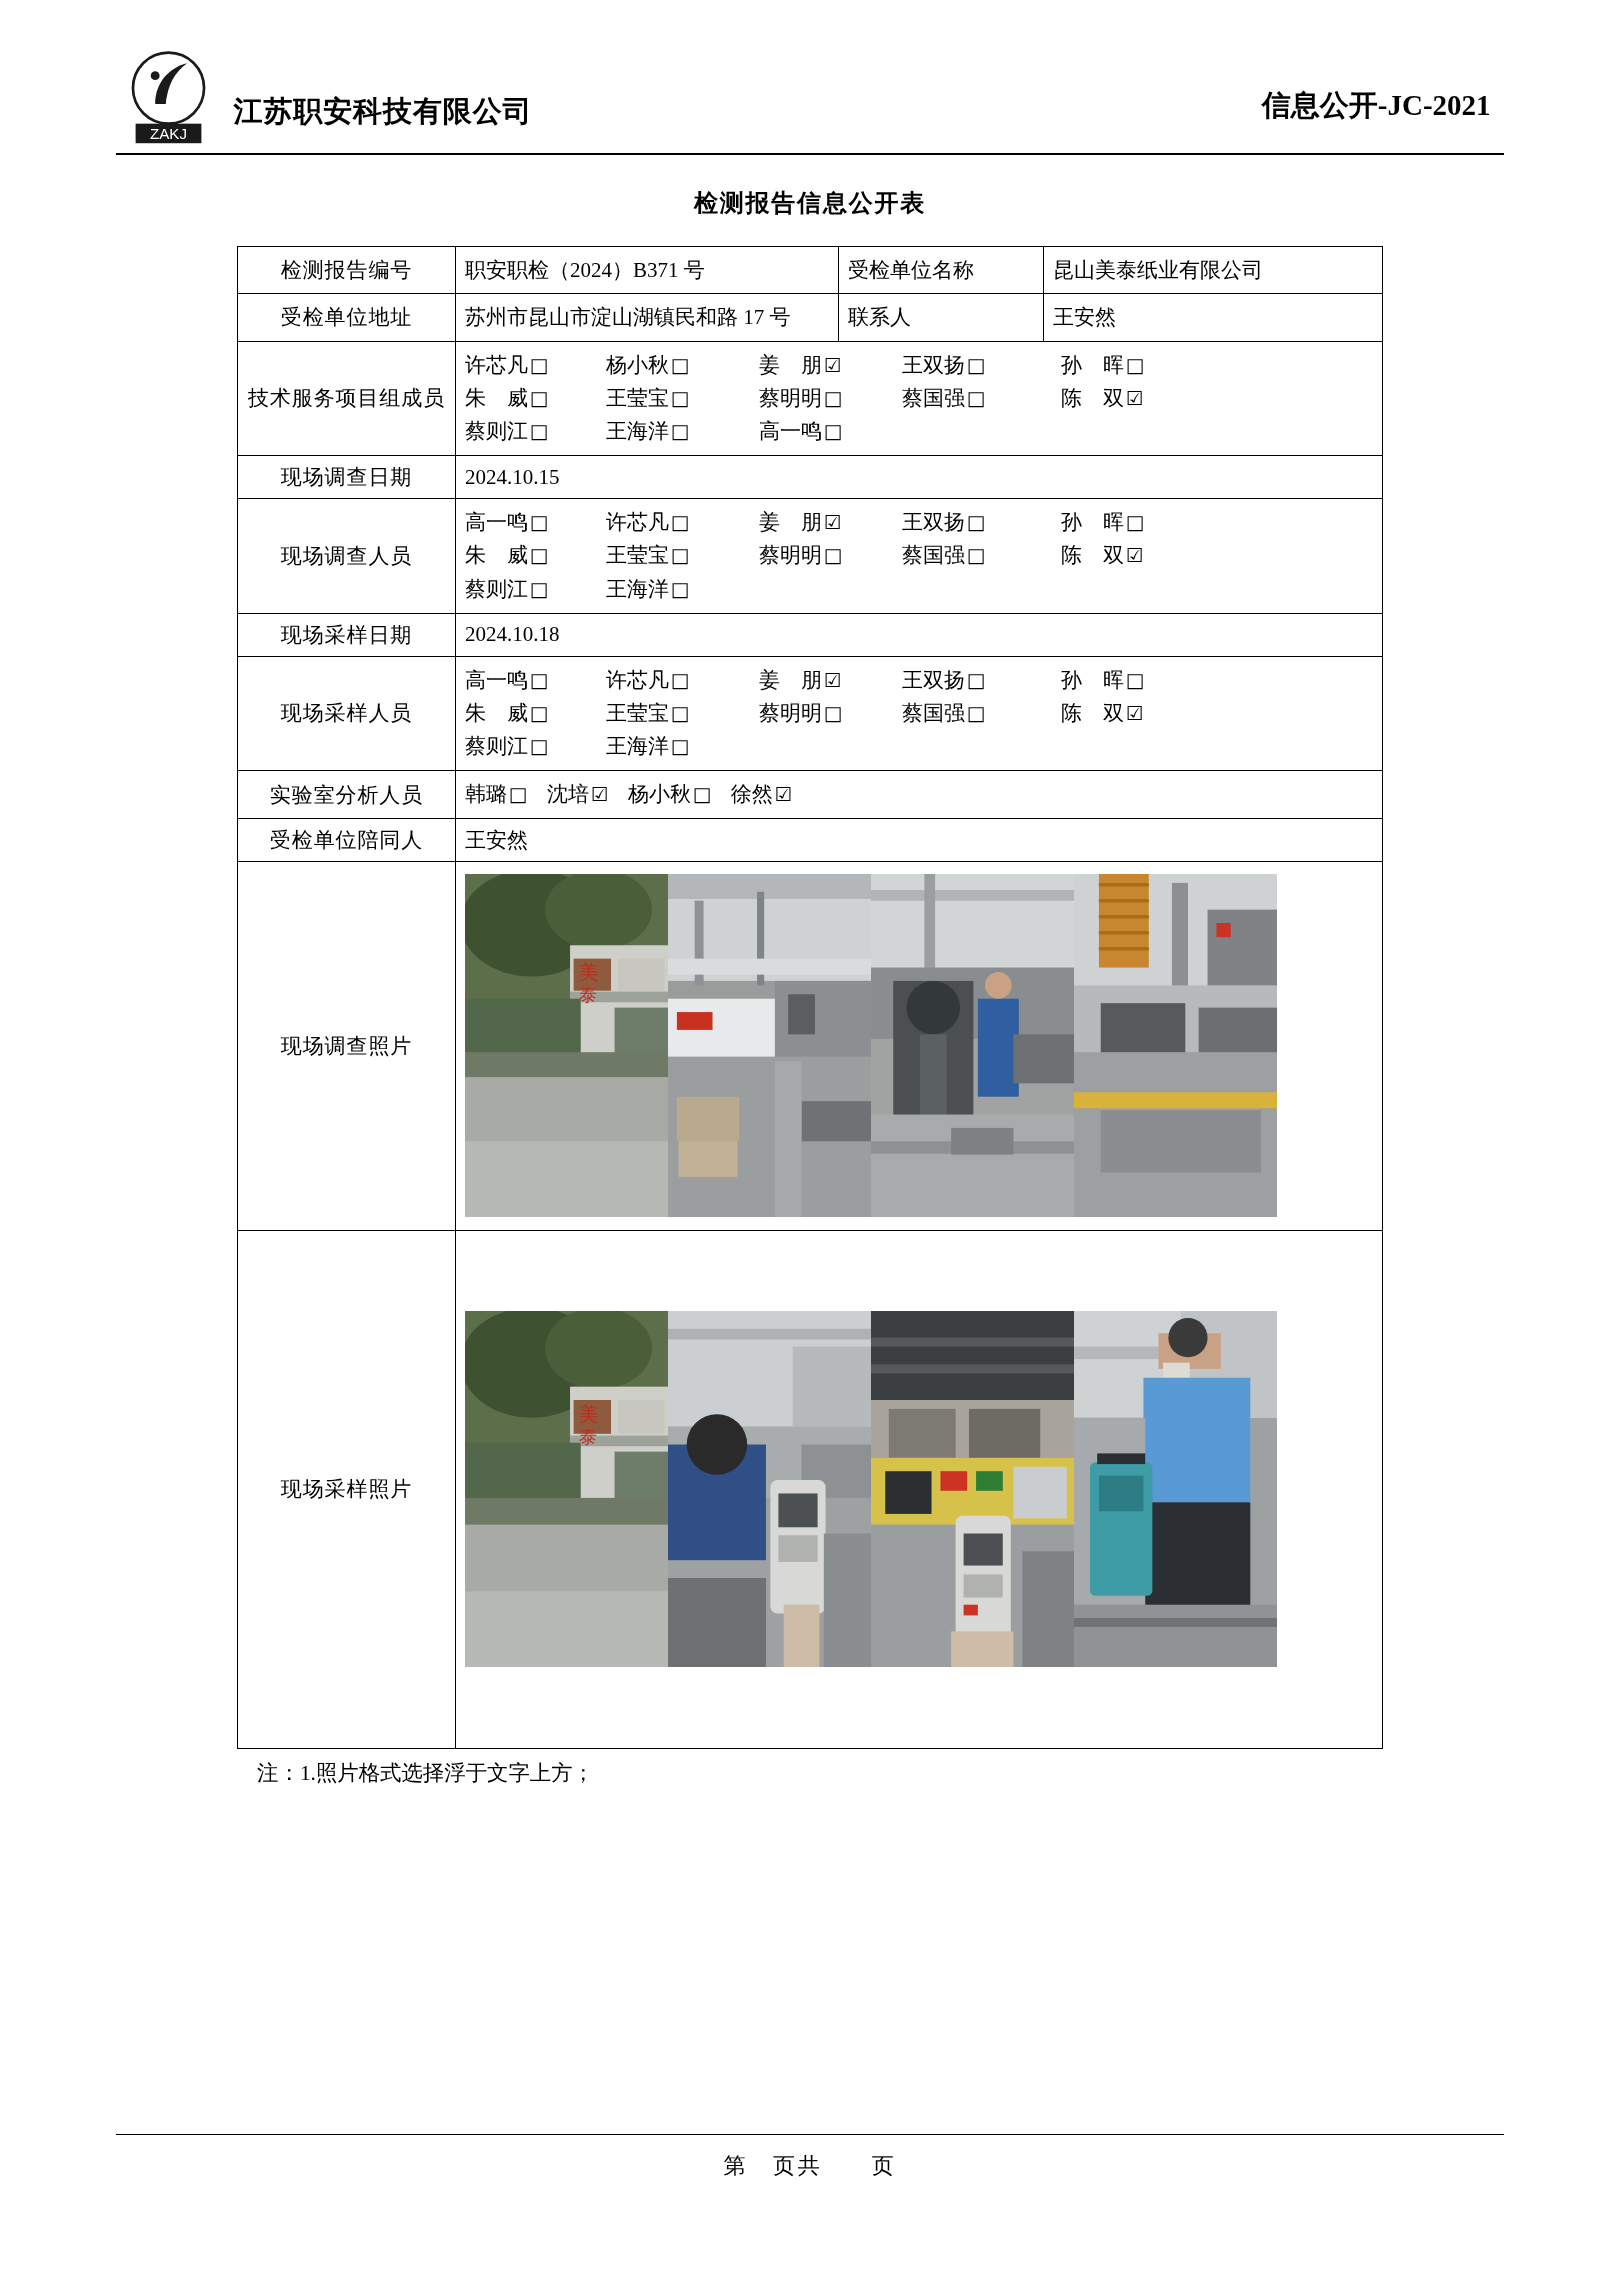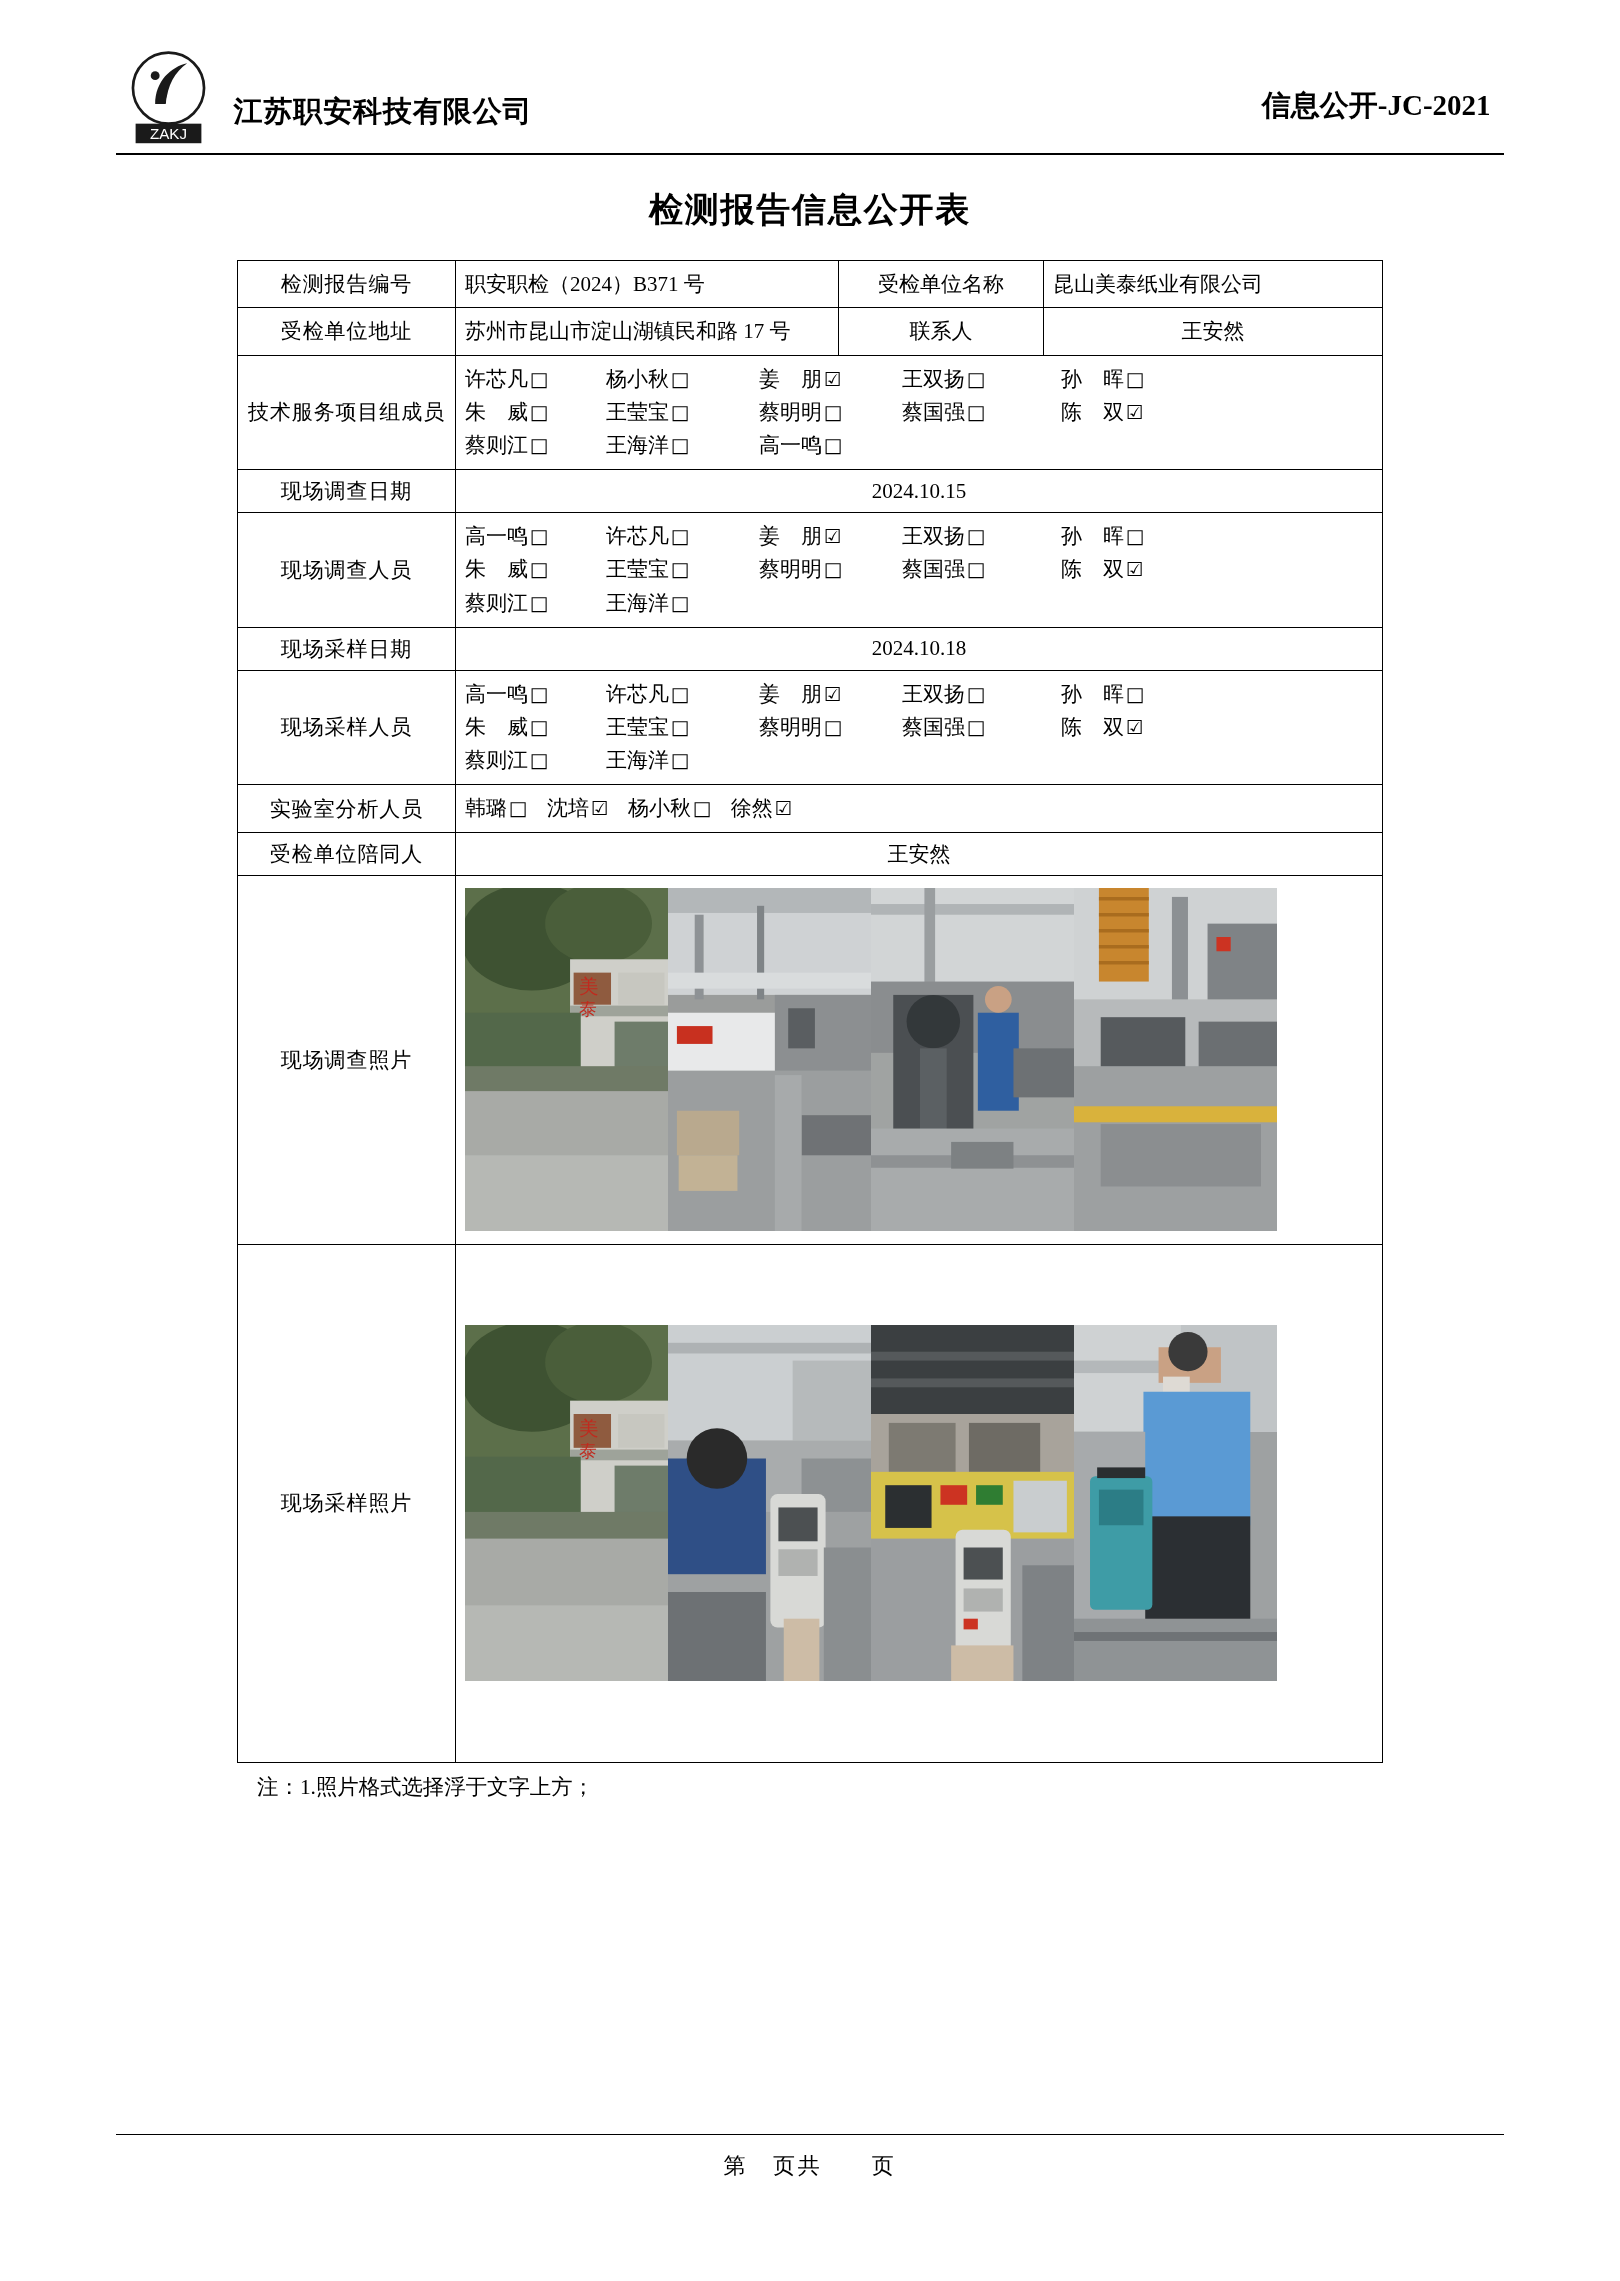--- a/index.html
+++ b/index.html
@@ -57,21 +57,21 @@
     white-space: nowrap;
   }
   .header-rule {
     border-bottom: 2.7px solid #000;
     margin-top: 3.6px;
   }
 
   
   .doc-title {
     text-align: center;
-    font-size: 34px;
+    font-size: 24px;
     font-weight: bold;
     letter-spacing: 1.8px;
     margin: 32px 0 27px 0;
   }
 
   
   table.main {
     border-collapse: collapse;
     width: 1145px;
     margin: 0 auto;
@@ -88,21 +88,20 @@
     width: 218px;
     letter-spacing: 0.9px;
     white-space: nowrap;
   }
   td.val-left {
     text-align: left;
     padding-left: 12.5px;
     line-height: 1.55;
   }
   td.center {
-    text-align: center;
   }
 
   
   .member-rows {
     line-height: 1.58;
   }
   .mrow {
     display: flex;
     align-items: baseline;
   }

